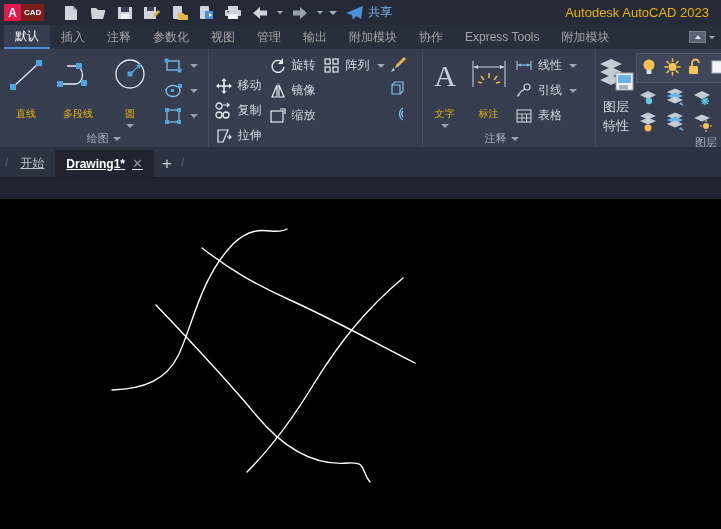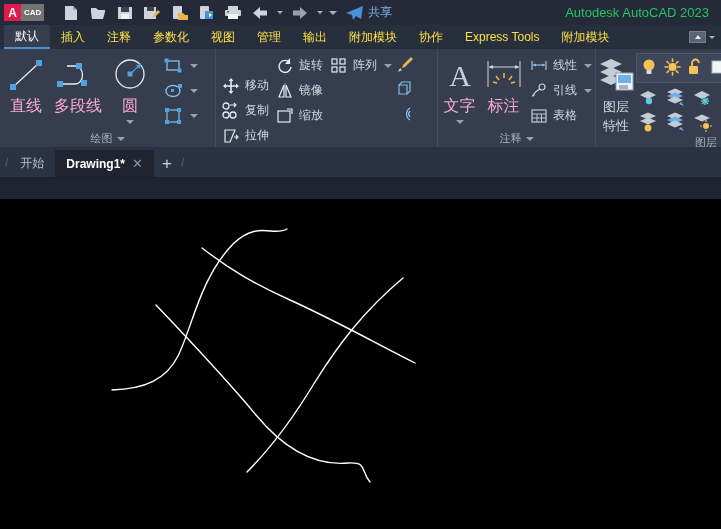--- a/index.html
+++ b/index.html
@@ -17,47 +17,47 @@
   .titlebar {
     height:25px; background:#242a38; display:flex; align-items:center;
     padding-left:4px; position:relative;
   }
   .logo { display:flex; align-items:center; height:17px; }
   .logo .a {
     background:#e01b4c; color:#fff; font-weight:bold; font-size:12px;
     width:17px; height:17px; display:flex; align-items:center; justify-content:center;
   }
   .logo .cad {
-    background:#737373; color:#fff; font-size:8px; font-weight:bold;
+    background:#7f1d1d; color:#fff; font-size:8px; font-weight:bold;
     height:17px; display:flex; align-items:center; padding:0 3px;
   }
   .qat { display:flex; align-items:center; gap:1px; margin-left:14px; }
   .qbtn { width:26px; height:22px; display:flex; align-items:center; justify-content:center; cursor:pointer; }
   .qbtn.small { width:12px; }
   .share { display:flex; align-items:center; gap:4px; margin-left:6px; color:#7fb2e5; cursor:pointer;}
   .apptitle {
     position:absolute; right:12px; top:0; height:25px; line-height:25px;
-    color:#22c55e; font-size:13px;
+    color:#eab308; font-size:13px;
   }
 
   
   .menubar {
     height:23px; background:#242a38; display:flex; align-items:center;
     padding-left:6px; gap:0px; border-bottom:1px solid #2c3342;
   }
   .menuitem { padding:0 11px; line-height:23px; color:#c3c9d4; font-size:12px; cursor:pointer; white-space:nowrap;}
 
   
   .ribtabs {
     height:24px; background:#272e3c; display:flex; align-items:stretch;
     padding-left:4px; position:relative;
   }
   .ribtab {
     padding:0 11px; display:flex; align-items:center; font-size:12px;
-    color:#fde047; cursor:pointer; white-space:nowrap;
+    color:#a3a3a3; cursor:pointer; white-space:nowrap;
   }
   .ribtab.active { background:#353d4e; color:#ffffff; border-bottom:2px solid #4a8fd4; }
   .ribtab-right { margin-left:auto; display:flex; align-items:center; gap:3px; padding-right:6px;}
   .minibtn {
     width:17px;height:12px;background:#5a6374;border:1px solid #747d8c;
     display:flex;align-items:center;justify-content:center;cursor:pointer;
   }
   .caret { width:0;height:0;border-left:4px solid transparent;border-right:4px solid transparent;border-top:4px solid #aab1bd;}
   .caret.sm { border-left-width:3px;border-right-width:3px;border-top-width:3px;}
 
@@ -73,21 +73,21 @@
     height:17px; display:flex; align-items:center; justify-content:center;
     gap:4px; font-size:11px; color:#aab2c0;
   }
   .pt-caret { width:0;height:0;border-left:4px solid transparent;border-right:4px solid transparent;border-top:4px solid #99a1b0;}
 
   .bigbtn {
     width:52px; display:flex; flex-direction:column; align-items:center;
     padding-top:2px; cursor:pointer;
   }
   .bigbtn .ic { height:40px; display:flex;align-items:center;justify-content:center; }
-  .bigbtn .lb { font-size:16px; color:#f9a8d4; margin-top:1px; white-space:nowrap;}
+  .bigbtn .lb { font-size:10px; color:#eab308; margin-top:12px; white-space:nowrap;}
   .bigbtn .dd { width:0;height:0;border-left:4px solid transparent;border-right:4px solid transparent;border-top:4px solid #99a1b0; margin-top:3px;}
 
   .smallbtn {
     height:25px; display:flex; align-items:center; gap:4px; padding:0 3px;
     cursor:pointer;
   }
   .smallbtn .ic { width:20px; height:20px; display:flex;align-items:center;justify-content:center;}
   .smallbtn .lb { font-size:12px; color:#d3d8e0; white-space:nowrap;}
   .smallbtn .dd { width:0;height:0;border-left:4px solid transparent;border-right:4px solid transparent;border-top:4px solid #99a1b0; margin-left:3px;}
 
@@ -102,21 +102,21 @@
   .lgcell { width:26px;height:24px;display:flex;align-items:center;justify-content:center;cursor:pointer;}
   .layerlabels { display:flex;flex-direction:column; justify-content:center; font-size:13px; color:#d3d8e0; line-height:19px; }
 
   
   .filetabs {
     height:31px; background:#2b3241; display:flex; align-items:flex-end;
     padding-left:4px; border-bottom:1px solid #1a1f29;
   }
   .ftab {
     height:27px; display:flex; align-items:center; gap:7px; padding:0 11px;
-    font-size:12px; color:#b9c0cc; cursor:pointer; white-space:nowrap;
+    font-size:12px; color:#b9c0cc; cursor:pointer; white-space:nowrap;text-decoration:underline;
   }
   .ftab.active { background:#1f2430; color:#ffffff; font-weight:bold; }
   .ftab .x { color:#8d94a2; font-size:13px; }
   .ftab-sep { color:#555d6d; padding:0 1px; height:27px; line-height:27px;}
   .addtab { width:26px;height:27px;display:flex;align-items:center;justify-content:center;color:#cdd3dc;font-size:17px;cursor:pointer;}
 
   
   .canvas { position:absolute; left:0; top:199px; width:721px; height:330px; background:#000; }
   .canvas svg { display:block; }
 </style>
@@ -499,21 +499,21 @@
           </div>
         </div>
 
       </div>
       <div class="panel-title">
         <span>注释</span>
         <span class="pt-caret"></span>
       </div>
     </div>
 
-    <div class="panel" style="width:126px;">
+    <div class="panel" style="width:126px;margin-left:15px;">
       <div class="panel-body" style="align-items:flex-start;">
 
         <div class="col" style="align-items:center;width:46px;">
           <div class="ic" style="height:44px;display:flex;align-items:center;justify-content:center;">
             <svg width="40" height="40" viewBox="0 0 40 40">
               <path d="M4 9l11-5 11 5-11 5z" fill="#c6ccd6"></path>
               <path d="M4 17l11-5 11 5-11 5z" fill="#c6ccd6"></path>
               <path d="M4 25l11-5 11 5-11 5z" fill="#c6ccd6"></path>
               <rect x="20" y="18" width="17" height="17" fill="#eef1f5" stroke="#9aa1ad"></rect>
               <rect x="22" y="20" width="13" height="8" fill="#6bb4e8"></rect>

